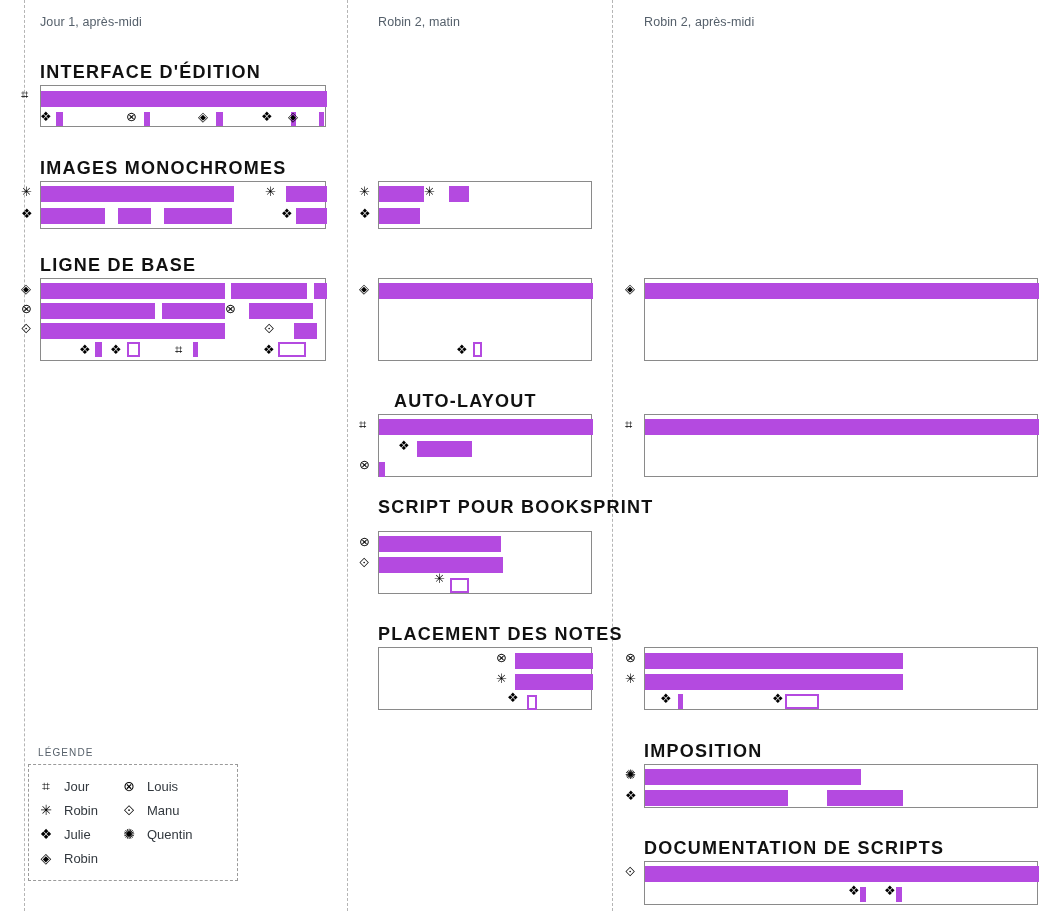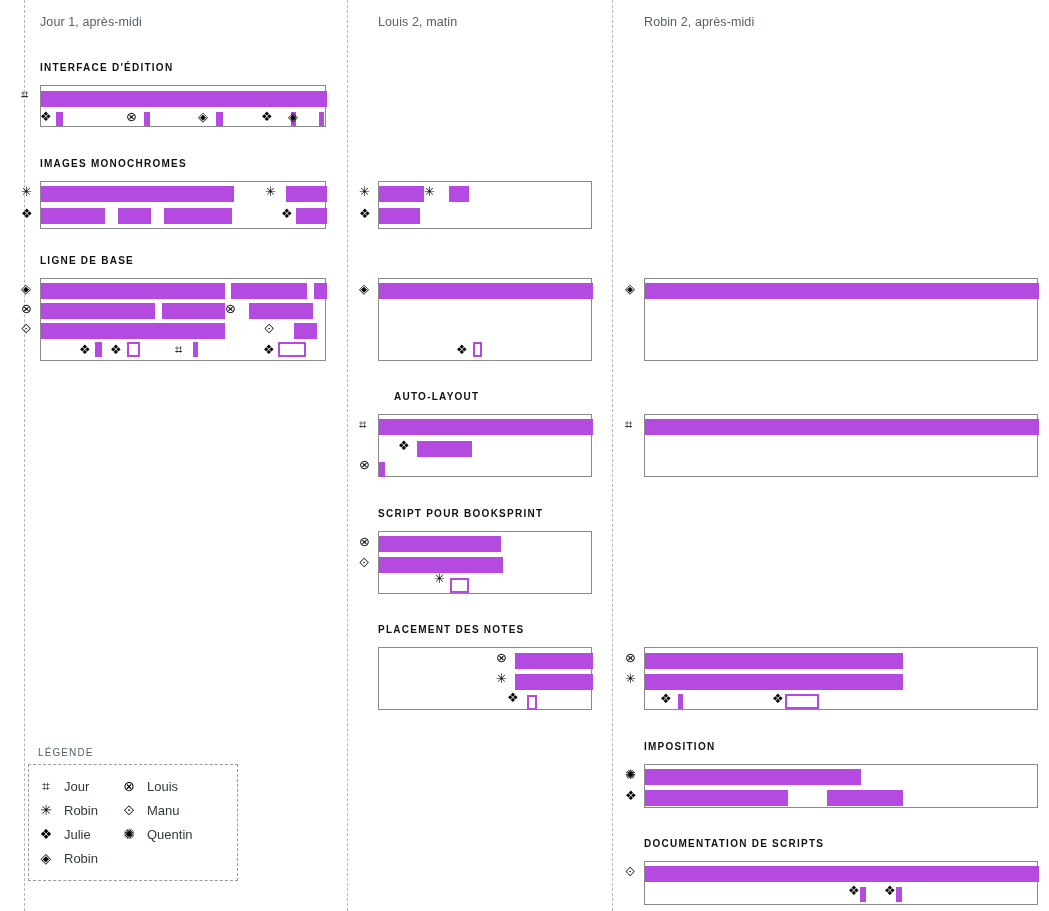--- a/index.html
+++ b/index.html
@@ -24,21 +24,21 @@
     position:absolute;
     font-size:12.5px;
     color:#55606b;
     letter-spacing:.1px;
     white-space:nowrap;
   }
 
   
   .task-title{
     position:absolute;
-    font-size:10px;
+    font-size:18px;
     font-weight:bold;
     letter-spacing:1.25px;
     color:#111111;
     white-space:nowrap;
     text-transform:uppercase;
   }
 
   
   .track{
     position:absolute;
@@ -98,21 +98,21 @@
 </head>
 <body>
 
 <div class="board">
 
   <div class="divider" style="left:24px"></div>
   <div class="divider" style="left:347px"></div>
   <div class="divider" style="left:612px"></div>
 
   <div class="col-head" style="left:40px;top:15px">Jour 1, après-midi</div>
-  <div class="col-head" style="left:378px;top:15px">Louis 2, matin</div>
+  <div class="col-head" style="left:378px;top:15px">Robin 2, matin</div>
   <div class="col-head" style="left:644px;top:15px">Robin 2, après-midi</div>
 
   <div class="task-title" style="left:40px;top:62px">INTERFACE D'ÉDITION</div>
   <div class="track" style="left:40px;top:85px;width:286px;height:42px">
     <div class="bar" style="left:0px;top:5px;width:286px;height:16px"></div>
     <div class="bar" style="left:15px;top:26px;width:7px;height:14px"></div>
     <div class="bar" style="left:103px;top:26px;width:6px;height:14px"></div>
     <div class="bar" style="left:175px;top:26px;width:7px;height:14px"></div>
     <div class="bar" style="left:250px;top:26px;width:5px;height:14px"></div>
     <div class="bar" style="left:278px;top:26px;width:5px;height:14px"></div>
@@ -214,21 +214,21 @@
   <div class="task-title" style="left:394px;top:391px">AUTO-LAYOUT</div>
   <div class="track" style="left:378px;top:414px;width:214px;height:63px">
     <div class="bar" style="left:0px;top:4px;width:214px;height:16px"></div>
     <div class="bar" style="left:38px;top:26px;width:55px;height:16px"></div>
     <div class="bar" style="left:0px;top:47px;width:6px;height:15px"></div>
   </div>
   <div class="glyph" style="left:359px;top:418px">⌗</div>
   <div class="glyph" style="left:398px;top:439px">❖</div>
   <div class="glyph" style="left:359px;top:458px">⊗</div>
 
-  <div class="task-title" style="left:378px;top:508px">SCRIPT POUR BOOKSPRINT</div>
+  <div class="task-title" style="left:378px;top:497px">SCRIPT POUR BOOKSPRINT</div>
   <div class="track" style="left:378px;top:531px;width:214px;height:63px">
     <div class="bar" style="left:0px;top:4px;width:122px;height:16px"></div>
     <div class="bar" style="left:0px;top:25px;width:124px;height:16px"></div>
     <div class="bar hollow" style="left:71px;top:46px;width:19px;height:15px"></div>
   </div>
   <div class="glyph" style="left:359px;top:535px">⊗</div>
   <div class="glyph" style="left:359px;top:556px">⟐</div>
   <div class="glyph" style="left:434px;top:572px">✳</div>
 
   <div class="task-title" style="left:378px;top:624px">PLACEMENT DES NOTES</div>

